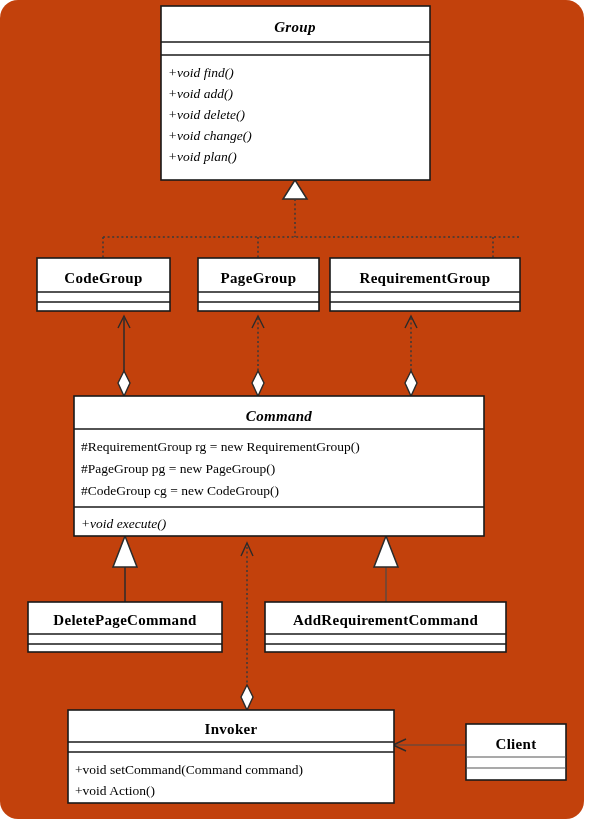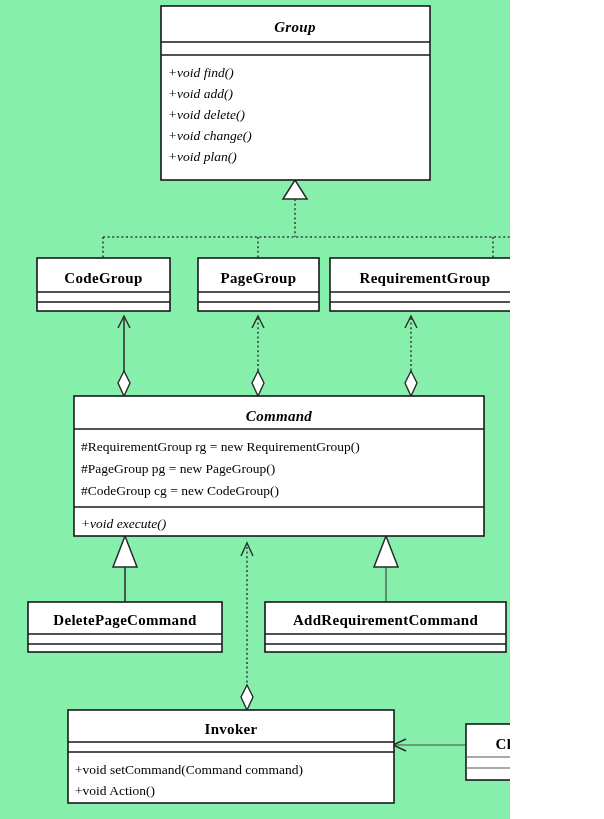--- a/index.html
+++ b/index.html
@@ -2,25 +2,26 @@
 <html><head>
 <meta charset="utf-8">
 <style>
   html, body {
     margin: 0;
     padding: 0;
     background: #ffffff;
   }
   #diagram-root {
     position: relative;
-    width: 510px;
+    width: 584px;
     height: 819px;
-    background: #86efac;
+    background: #c2410c;
     font-family: "Liberation Serif", "DejaVu Serif", serif;
     overflow: hidden;
+    border-radius: 18px;
   }
   svg#uml-canvas {
     display: block;
     width: 604px;
     height: 819px;
   }
   .uml-box-rect {
     fill: #ffffff;
     stroke: #1a1a1a;
     stroke-width: 1.6;

